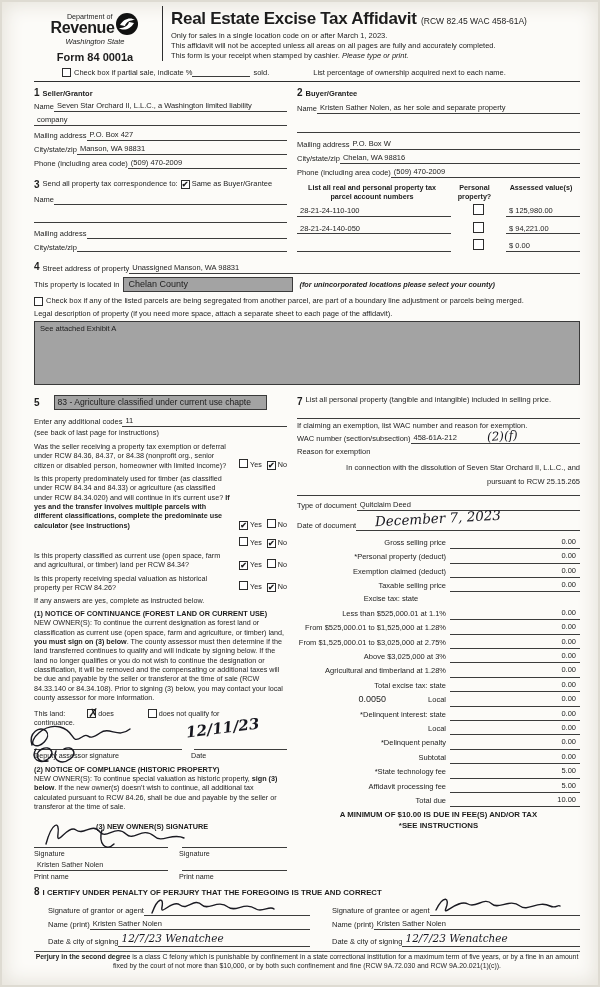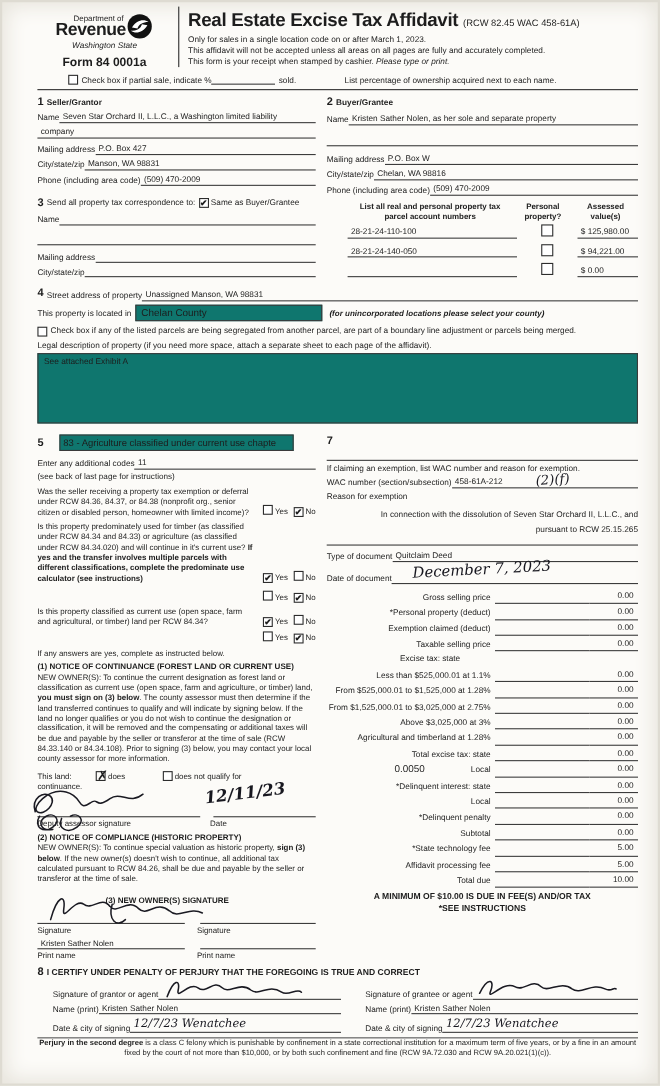--- a/index.html
+++ b/index.html
@@ -24,21 +24,21 @@
   .lc{width:253px;flex:none;}
   .rc{flex:1;margin-left:10px;}
   .trow{display:flex;align-items:flex-end;justify-content:flex-end;font-size:7.5px;line-height:13.4px;}
   .tlead{width:86px;border-bottom:0.9px solid #3c3c3c;margin-left:4px;}
   .tval{width:40px;border-bottom:0.9px solid #3c3c3c;text-align:right;padding-right:4px;}
   .hdrline{border:0;border-top:1.4px solid #2e2e2e;margin:3px 0 4px 0;}
   .sig{position:absolute;pointer-events:none;}
   .sig path{fill:none;stroke:#1a1a22;stroke-width:1.4;stroke-linecap:round;}
   .xmark{border:1px solid #2c2c2c;width:7px;height:7px;display:inline-block;text-align:center;
          font-size:12px;line-height:6px;font-weight:normal;font-family:"DejaVu Serif",serif;vertical-align:-1px;}
-  .box{border:1px solid #3a3a3a;background:#0f766e;}
+  .box{border:1px solid #3a3a3a;background:#a3a3a3;}
 </style>
 </head>
 <body>
 
 <div class="page">
 <div class="content">
 
   <div style="display:flex;">
     <div style="width:122px;flex:none;padding-top:12px;text-align:center;">
       <div style="display:flex;justify-content:center;align-items:flex-start;">
@@ -142,21 +142,21 @@
             </div>
         <div class="row" style="margin-top:3px;">
               <span class="nw">City/state/zip</span>
               <span class="u"><span>Chelan, WA 98816</span></span>
             </div>
         <div class="row" style="margin-top:3px;">
               <span class="nw">Phone (including area code)</span>
               <span class="u"><span>(509) 470-2009</span></span>
             </div>
       </div>
-      <div style="margin-top:5px;margin-left:19px;">
+      <div style="margin-top:5px;">
         <div style="display:flex;font-size:7.2px;font-weight:bold;text-align:center;line-height:1.25;">
           <div style="width:150px;">List all real and personal property tax parcel account numbers</div>
           <div style="width:55px;">Personal property?</div>
           <div style="flex:1;">Assessed value(s)</div>
         </div>
         <div class="row" style="margin-top:3px;">
           <span class="u" style="flex:none;width:148px;"><span>28-21-24-110-100</span></span>
           <span style="width:55px;text-align:center;"><span class="cb" style="width:9px;height:9px;"></span></span>
           <span class="u"><span>$ 125,980.00</span></span>
         </div>
@@ -217,20 +217,21 @@
 
       <div style="margin-top:7px;">
         <div class="row">
           <span class="yn"><span class="cb"></span><span>Yes</span><span class="cb">✔</span><span>No</span></span>
         </div>
         <div class="row" style="margin-top:3px;">
           <span style="flex:1;">Is this property classified as current use (open space, farm and agricultural, or timber) land per RCW 84.34?</span>
           <span class="yn"><span class="cb">✔</span><span>Yes</span><span class="cb"></span><span>No</span></span>
         </div>
         <div class="row" style="margin-top:4px;">
+          <span style="flex:1;">Is this property receiving special valuation as historical property per RCW 84.26?</span>
           <span class="yn"><span class="cb"></span><span>Yes</span><span class="cb">✔</span><span>No</span></span>
         </div>
         <div style="margin-top:4px;">If any answers are yes, complete as instructed below.</div>
         <div class="b" style="margin-top:3px;font-size:7.3px;">(1) NOTICE OF CONTINUANCE (FOREST LAND OR CURRENT USE)</div>
         <div style="text-align:left;"><span>NEW OWNER(S): To continue the current designation as forest land or classification as current use (open space, farm and agriculture, or timber) land, </span><span class="b">you must sign on (3) below</span><span>. The county assessor must then determine if the land transferred continues to qualify and will indicate by signing below. If the land no longer qualifies or you do not wish to continue the designation or classification, it will be removed and the compensating or additional taxes will be due and payable by the seller or transferor at the time of sale (RCW 84.33.140 or 84.34.108). Prior to signing (3) below, you may contact your local county assessor for more information.</span></div>
 
         <div class="row" style="margin-top:6px;align-items:center;">
           <span class="nw">This land:</span>
           <span class="xmark" style="margin-left:22px;">✗</span>
           <span class="nw" style="margin-left:2px;">does</span>
@@ -282,20 +283,21 @@
             <span style="margin-left:17px;">Print name</span>
           </div>
         </div>
       </div>
     </div>
 
     <div class="rc fs75">
       <div>
         <div style="display:flex;">
               <span class="sn">7</span>
+              <span>List all personal property (tangible and intangible) included in selling price.</span>
             </div>
         <div style="margin-top:10px;border-top:1px solid #3c3c3c;padding-top:2px;">If claiming an exemption, list WAC number and reason for exemption.</div>
         <div class="row" style="margin-top:2px;position:relative;">
           <span class="nw">WAC number (section/subsection)</span>
           <span class="u"><span>458-61A-212</span></span>
           <span class="hand" style="position:absolute;right:62px;top:-4px;font-size:12px;transform:rotate(-4deg);">(2)(f)</span>
         </div>
         <div style="margin-top:3px;">Reason for exemption</div>
         <div style="margin-top:6px;margin-left:4px;text-align:right;">
           <div>In connection with the dissolution of Seven Star Orchard II, L.L.C., and</div>

